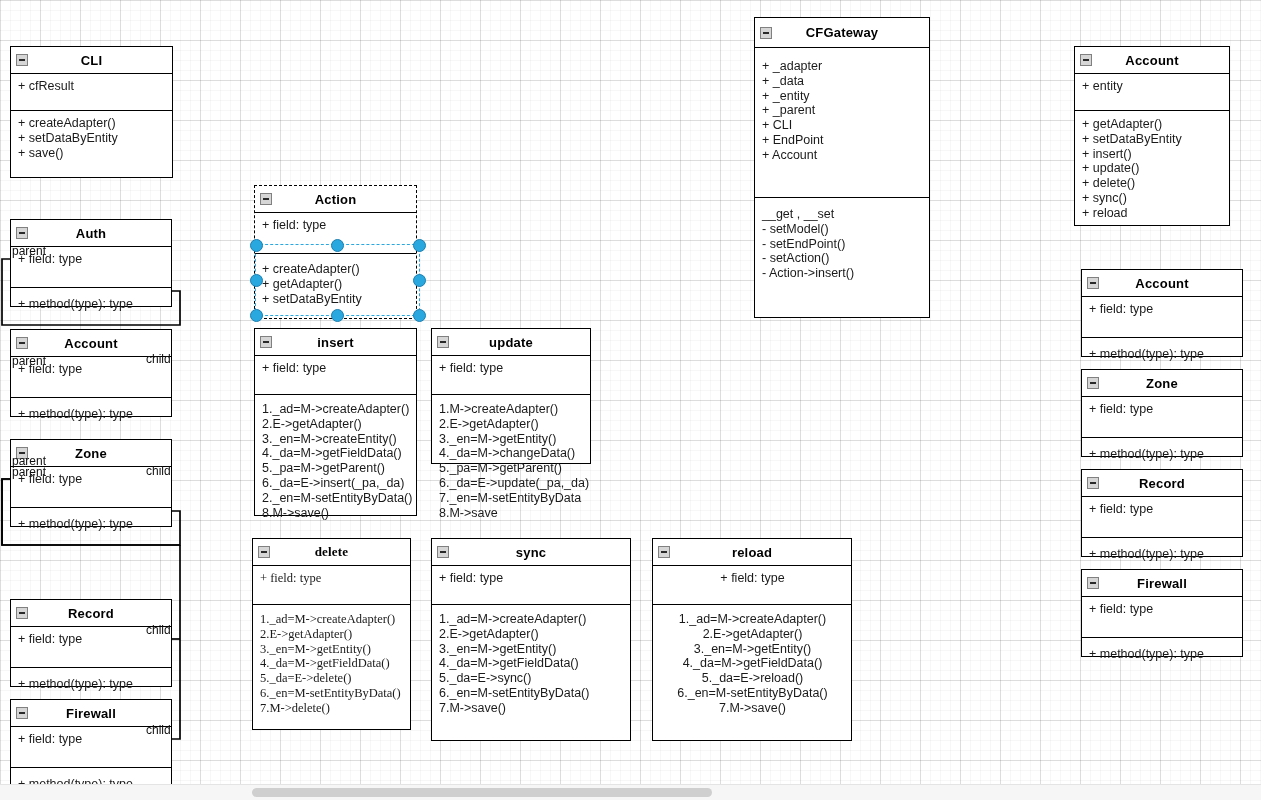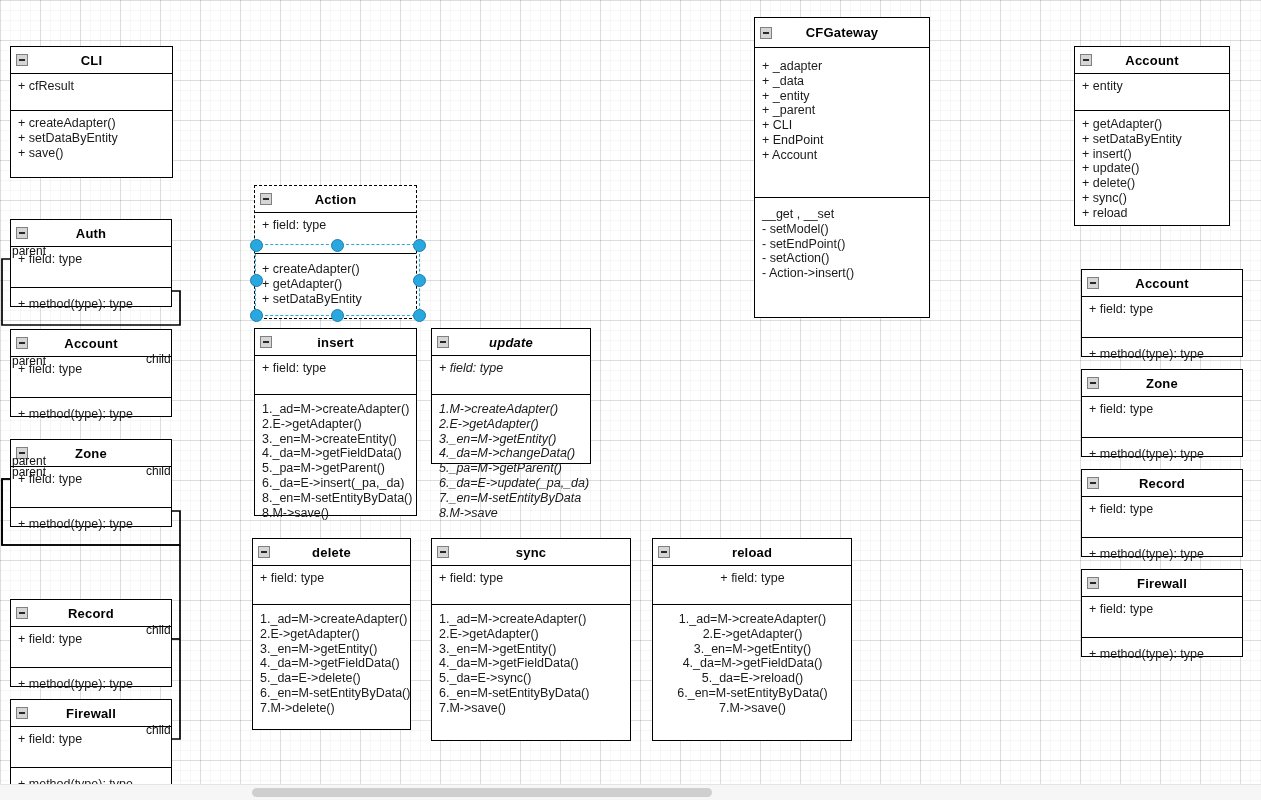--- a/index.html
+++ b/index.html
@@ -260,46 +260,46 @@
     <div class="compartment" style="height:28px;">
       <div class="ln">+ field: type</div>
     </div>
     <div class="compartment last steps">
       <div class="ln">1._ad=M-&gt;createAdapter()</div>
       <div class="ln">2.E-&gt;getAdapter()</div>
       <div class="ln">3._en=M-&gt;createEntity()</div>
       <div class="ln">4._da=M-&gt;getFieldData()</div>
       <div class="ln">5._pa=M-&gt;getParent()</div>
       <div class="ln">6._da=E-&gt;insert(_pa,_da)</div>
-      <div class="ln">8._en=M-setEntityByData()</div>
+      <div class="ln">2._en=M-setEntityByData()</div>
       <div class="ln">8.M-&gt;save()</div>
     </div>
   </div>
 
-  <div class="uml" style="left:431px; top:328px; width:160px; height:136px;font-style:italic;">
+  <div class="uml" style="left:431px; top:328px; width:160px; height:136px;">
     <div class="hdr">
       <span class="collapse-icon"></span>
       <span class="title">update</span>
     </div>
     <div class="compartment" style="height:28px;">
       <div class="ln">+ field: type</div>
     </div>
     <div class="compartment last steps">
       <div class="ln">1.M-&gt;createAdapter()</div>
       <div class="ln">2.E-&gt;getAdapter()</div>
       <div class="ln">3._en=M-&gt;getEntity()</div>
       <div class="ln">4._da=M-&gt;changeData()</div>
       <div class="ln">5._pa=M-&gt;getParent()</div>
       <div class="ln">6._da=E-&gt;update(_pa,_da)</div>
       <div class="ln">7._en=M-setEntityByData</div>
       <div class="ln">8.M-&gt;save</div>
     </div>
   </div>
 
-  <div class="uml" style="left:252px; top:538px; width:159px; height:192px;">
+  <div class="uml" style="left:252px; top:538px; width:159px; height:192px;font-family:Liberation Serif, serif;">
     <div class="hdr">
       <span class="collapse-icon"></span>
       <span class="title">delete</span>
     </div>
     <div class="compartment" style="height:28px;">
       <div class="ln">+ field: type</div>
     </div>
     <div class="compartment last steps">
       <div class="ln">1._ad=M-&gt;createAdapter()</div>
       <div class="ln">2.E-&gt;getAdapter()</div>

